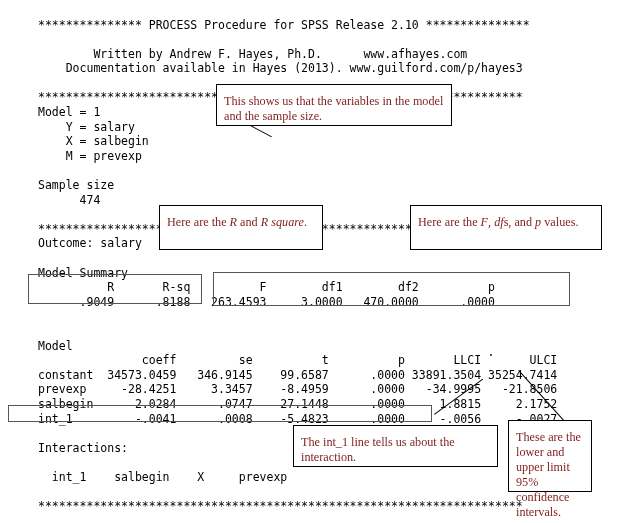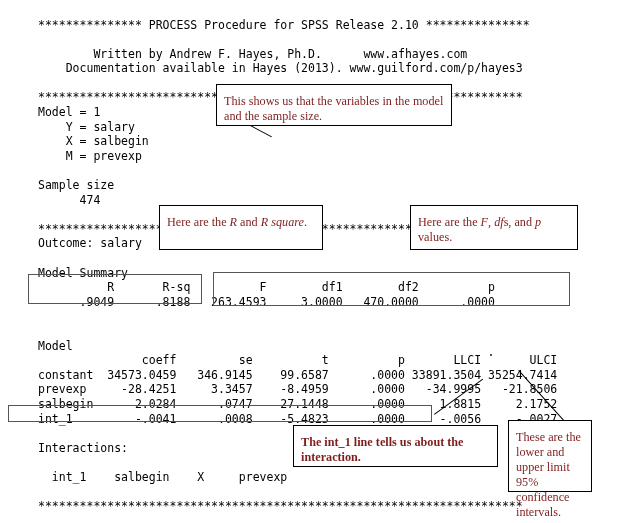--- a/index.html
+++ b/index.html
@@ -106,25 +106,25 @@
   <div class="leader" style="left:519px; top:370px; width:72px; transform: rotate(48deg);"></div>
 
   <div class="callout" style="left:216px; top:84px; width:236px; height:42px;">
     <span>This shows us that the variables in the model and the sample size.</span>
   </div>
 
   <div class="callout" style="left:159px; top:205px; width:164px; height:45px;">
     <span>Here are the </span><i>R</i><span> and </span><i>R square</i><span>.</span>
   </div>
 
-  <div class="callout" style="left:410px; top:205px; width:168px; height:45px;">
+  <div class="callout" style="left:410px; top:205px; width:192px; height:45px;">
     <span>Here are  the </span><i>F</i><span>, </span><i>df</i><span>s, and </span><i>p</i><span> values.</span>
   </div>
 
-  <div class="callout" style="left:293px; top:425px; width:205px; height:42px;font-weight:bold;">
+  <div class="callout" style="left:293px; top:425px; width:205px; height:42px;">
     <span>The int_1 line tells us about the interaction.</span>
   </div>
 
   <div class="callout" style="left:508px; top:420px; width:84px; height:72px;">
     <span>These are the lower and upper limit 95% confidence intervals.</span>
   </div>
 
 </div>
 
 </body></html>

